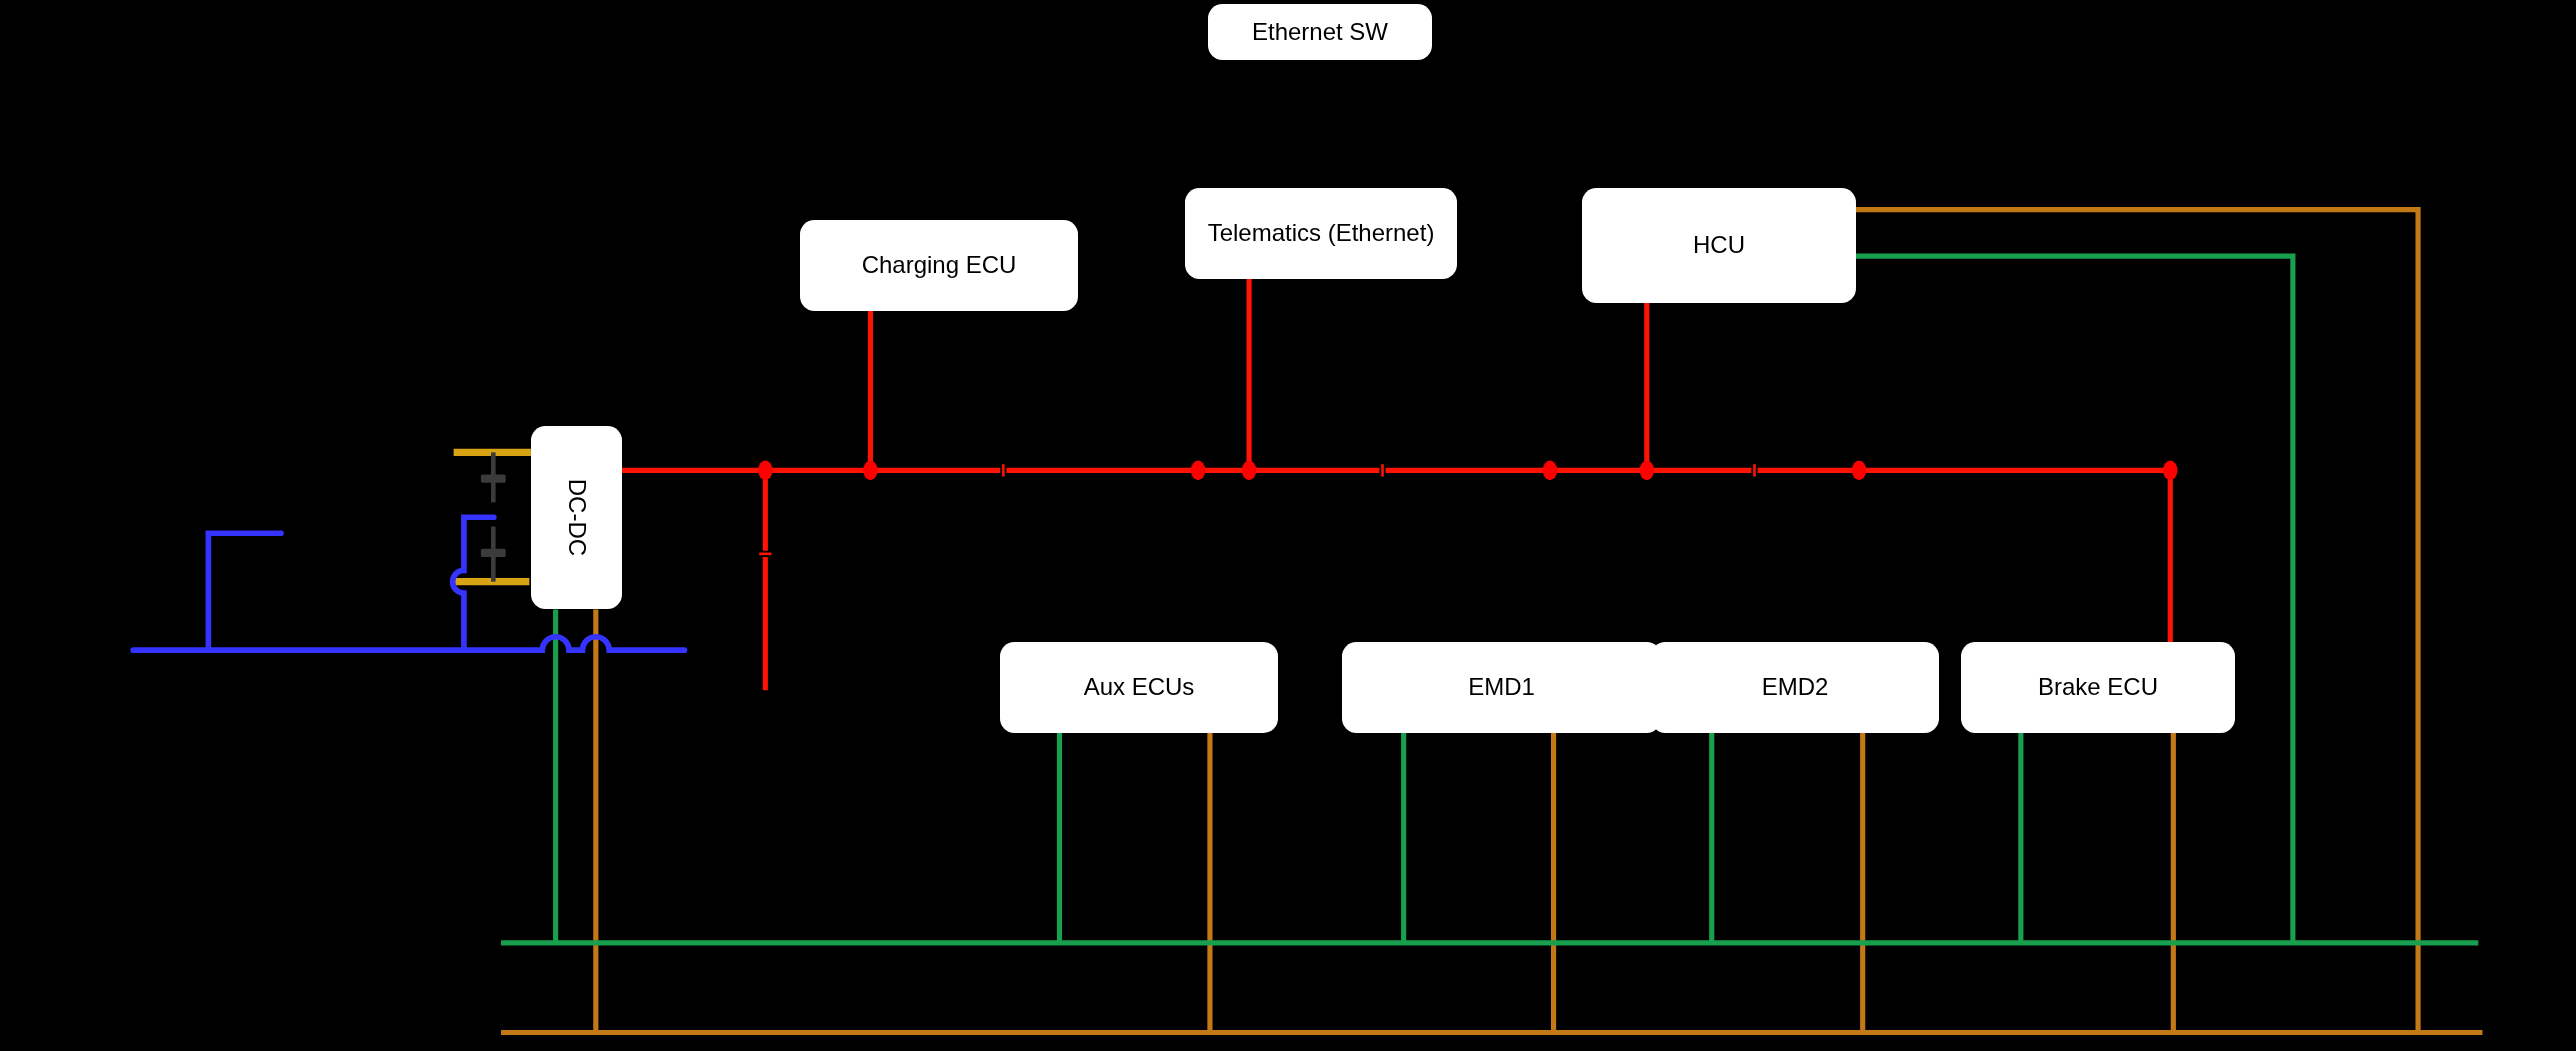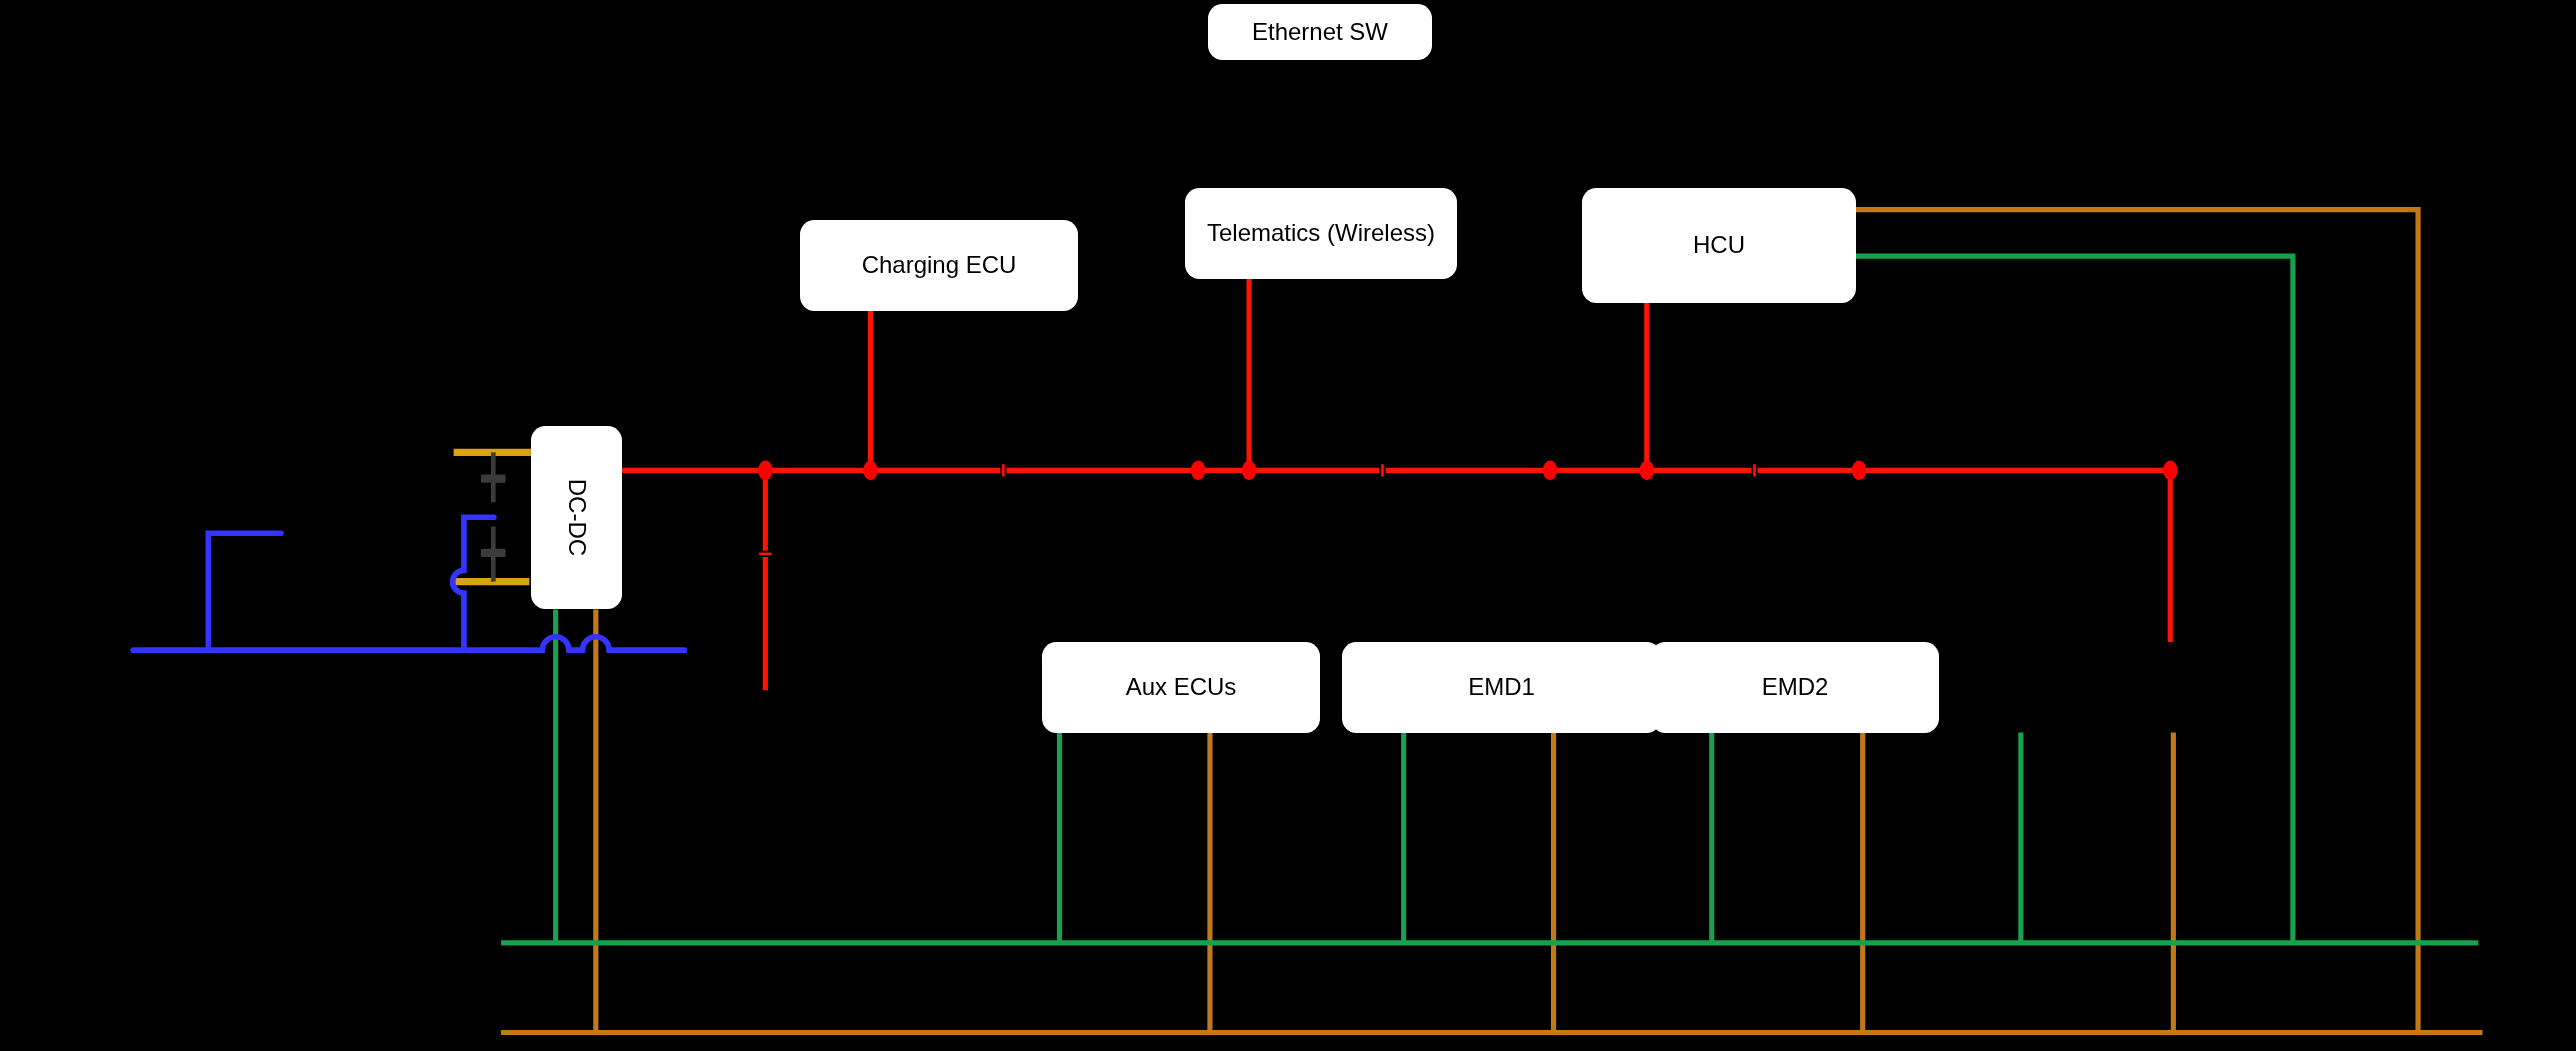--- a/index.html
+++ b/index.html
@@ -118,38 +118,41 @@
 
   <div class="node" style="left:1208px;top:4.1px;width:224px;height:56px;">
     <span>Ethernet SW</span>
   </div>
 
   <div class="node" style="left:800px;top:188px;width:278px;height:91px;margin-top:32px;">
     <span>Charging ECU</span>
   </div>
 
   <div class="node" style="left:1185px;top:188px;width:272px;height:91px;">
-    <span>Telematics (Wireless)</span>
+    <span>Telematics (Ethernet)</span>
   </div>
 
   <div class="node" style="left:1582px;top:188px;width:274px;height:115px;">
     <span>HCU</span>
   </div>
 
   <div class="node" style="left:531px;top:426px;width:91px;height:183px;">
     <span class="vlabel">DC-DC</span>
   </div>
 
-  <div class="node" style="left:1042px;top:642px;width:278px;height:91px;">
+  <div class="node" style="left:1000px;top:642px;width:278px;height:91px;">
     <span>Aux ECUs</span>
   </div>
 
   <div class="node" style="left:1342px;top:642px;width:319px;height:91px;">
     <span>EMD1</span>
   </div>
 
   <div class="node" style="left:1651px;top:642px;width:288px;height:91px;">
     <span>EMD2</span>
   </div>
 
+  <div class="node" style="left:1961px;top:642px;width:274px;height:91px;">
+    <span>Brake ECU</span>
+  </div>
 
 </div>
 
 
 </body></html>

